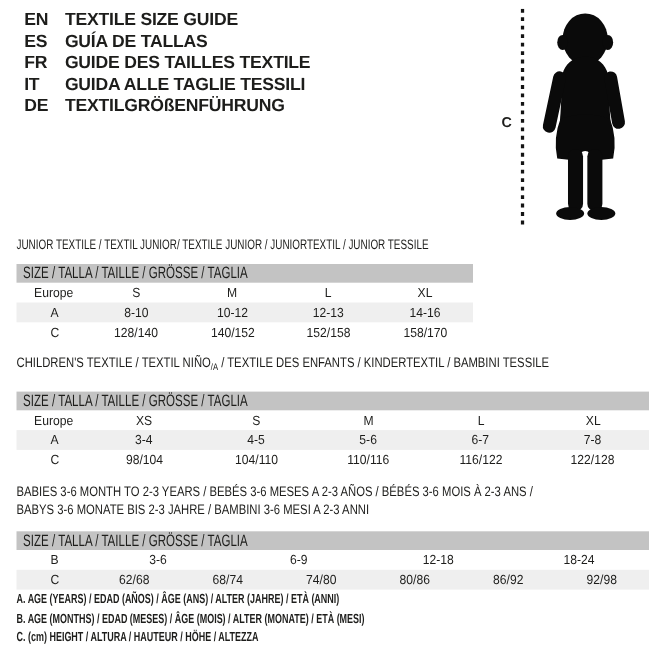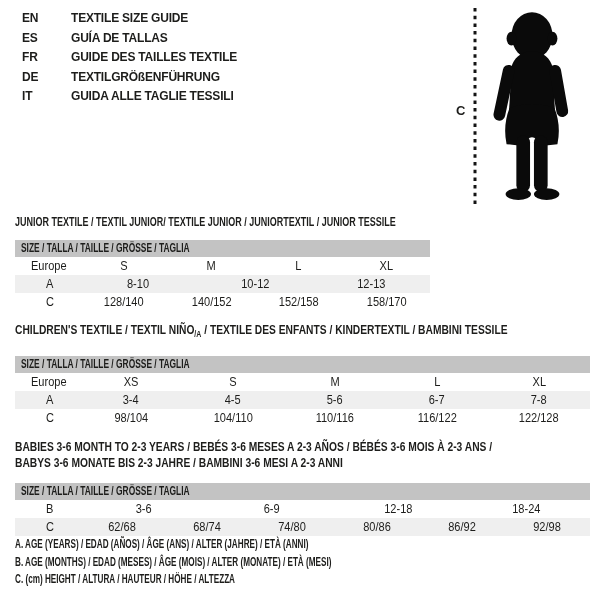--- a/index.html
+++ b/index.html
@@ -7,43 +7,43 @@
   body {
     background:#ffffff;
     font-family:"Liberation Sans", sans-serif;
     color:var(--ink, #1d1d1b);
     position:relative;
     overflow:hidden;
   }
 
   
   .lang-list { position:absolute; left:22px; top:9px; }
-  .lang-row  { display:flex; line-height:19.5px; font-weight:bold; font-size:12px; letter-spacing:-0.2px; white-space:nowrap;gap:12px; }
+  .lang-row  { display:flex; line-height:19.5px; font-weight:bold; font-size:16px; letter-spacing:-0.2px; white-space:nowrap; }
   .lang-code { width:37px; }
 
   
   .figure  { position:absolute; left:450px; top:6px; width:145px; height:206px; }
   .dash    { position:absolute; left:23px; top:2px; }
   .c-label { position:absolute; left:6px; top:97px; font-weight:bold; font-size:13px; }
   .baby    { position:absolute; left:38px; top:2px; }
   .baby *  { fill:var(--sil, #0a0a0a); }
 
   
   .tbl { position:absolute; left:15px; }
   .tbl-junior   { top:214px; width:415px; }
   .tbl-children { top:322px; width:575px; }
   .tbl-babies   { top:439px; width:575px; }
 
-  .tbl-title  { font-weight:bold; font-size:12.5px; }
+  .tbl-title  { font-weight:normal; font-size:12.5px; }
   .title-line { line-height:16px; white-space:nowrap; }
   .tbl-junior   .size-band { margin-top:10px; }
   .tbl-children .size-band { margin-top:14px; }
   .tbl-babies   .size-band { margin-top:12px; }
 
-  .size-band { background:var(--band, #c3c3c3); height:17px; line-height:17px; padding-left:6px; font-size:12px; white-space:nowrap;font-weight:bold; }
+  .size-band { background:var(--band, #c3c3c3); height:17px; line-height:17px; padding-left:6px; font-size:15px; white-space:nowrap; }
   .trow      { display:flex; height:18px; line-height:18px; font-size:12px; }
   .trow.alt  { background:var(--alt, #efefef); }
   .tlabel    { width:65px; padding-left:6px; text-align:center; white-space:nowrap; }
   .tcell     { flex:1; text-align:center; white-space:nowrap; }
 
   
   .cond      { display:inline-block; white-space:nowrap; }
   .cx-title  { transform:scaleX(0.82); transform-origin:0 50%; }
   .tbl-junior .cx-title { transform:scaleX(0.72); }
   .cx-band   { transform:scaleX(0.70); transform-origin:0 50%; }
@@ -66,26 +66,26 @@
     </div>
     <div class="lang-row">
       <span class="lang-code">ES</span>
       <span class="lang-title">GUÍA DE TALLAS</span>
     </div>
     <div class="lang-row">
       <span class="lang-code">FR</span>
       <span class="lang-title">GUIDE DES TAILLES TEXTILE</span>
     </div>
     <div class="lang-row">
+      <span class="lang-code">IT</span>
+      <span class="lang-title">GUIDA ALLE TAGLIE TESSILI</span>
+    </div>
+    <div class="lang-row">
       <span class="lang-code">DE</span>
       <span class="lang-title">TEXTILGRÖßENFÜHRUNG</span>
-    </div>
-    <div class="lang-row">
-      <span class="lang-code">IT</span>
-      <span class="lang-title">GUIDA ALLE TAGLIE TESSILI</span>
     </div>
   </div>
 
 <div class="figure">
   <svg class="dash" width="5" height="200">
     <line x1="2" y1="0" x2="2" y2="200" stroke="#141414" stroke-width="3" stroke-dasharray="3.5 4.2"></line>
   </svg>
   <span class="c-label">C</span>
   <svg class="baby" width="88" height="200" viewBox="0 0 90 200">
     <ellipse cx="45" cy="26" rx="21" ry="24"></ellipse>
@@ -113,20 +113,21 @@
         <span class="tcell"><span class="cond cx-cell c">S</span></span>
         <span class="tcell"><span class="cond cx-cell c">M</span></span>
         <span class="tcell"><span class="cond cx-cell c">L</span></span>
         <span class="tcell"><span class="cond cx-cell c">XL</span></span>
       </div>
       <div class="trow alt">
         <span class="tlabel"><span class="cond cx-cell">A</span></span>
         <span class="tcell"><span class="cond cx-cell c">8-10</span></span>
         <span class="tcell"><span class="cond cx-cell c">10-12</span></span>
         <span class="tcell"><span class="cond cx-cell c">12-13</span></span>
+        <span class="tcell"><span class="cond cx-cell c">14-16</span></span>
       </div>
       <div class="trow">
         <span class="tlabel"><span class="cond cx-cell">C</span></span>
         <span class="tcell"><span class="cond cx-cell c">128/140</span></span>
         <span class="tcell"><span class="cond cx-cell c">140/152</span></span>
         <span class="tcell"><span class="cond cx-cell c">152/158</span></span>
         <span class="tcell"><span class="cond cx-cell c">158/170</span></span>
       </div>
     </section>
     <section class="tbl tbl-children">

